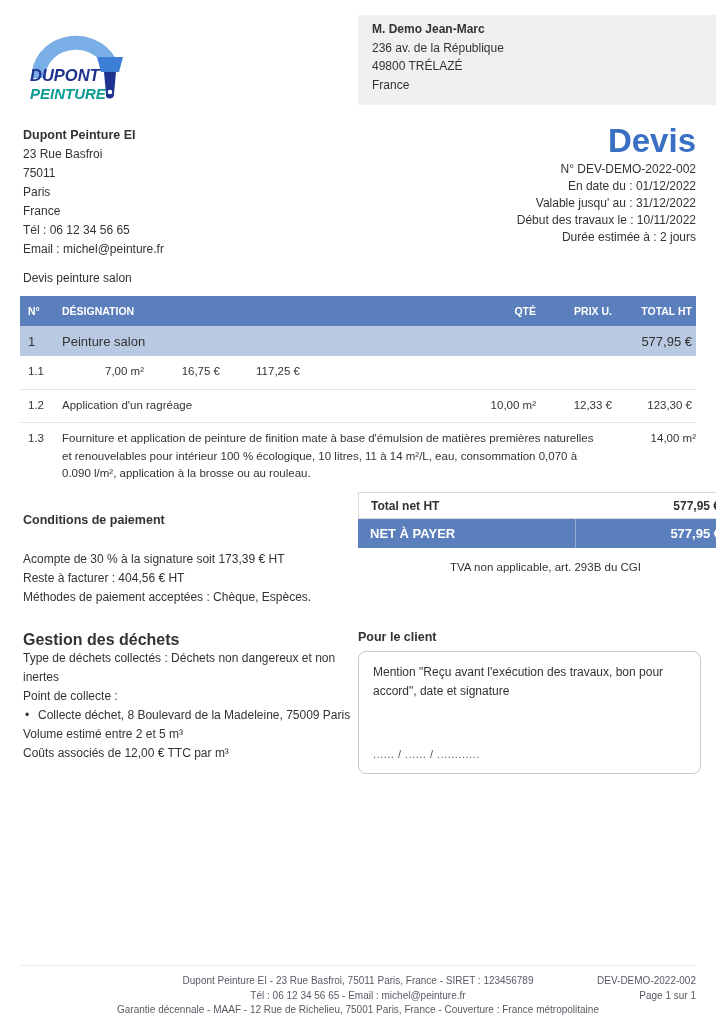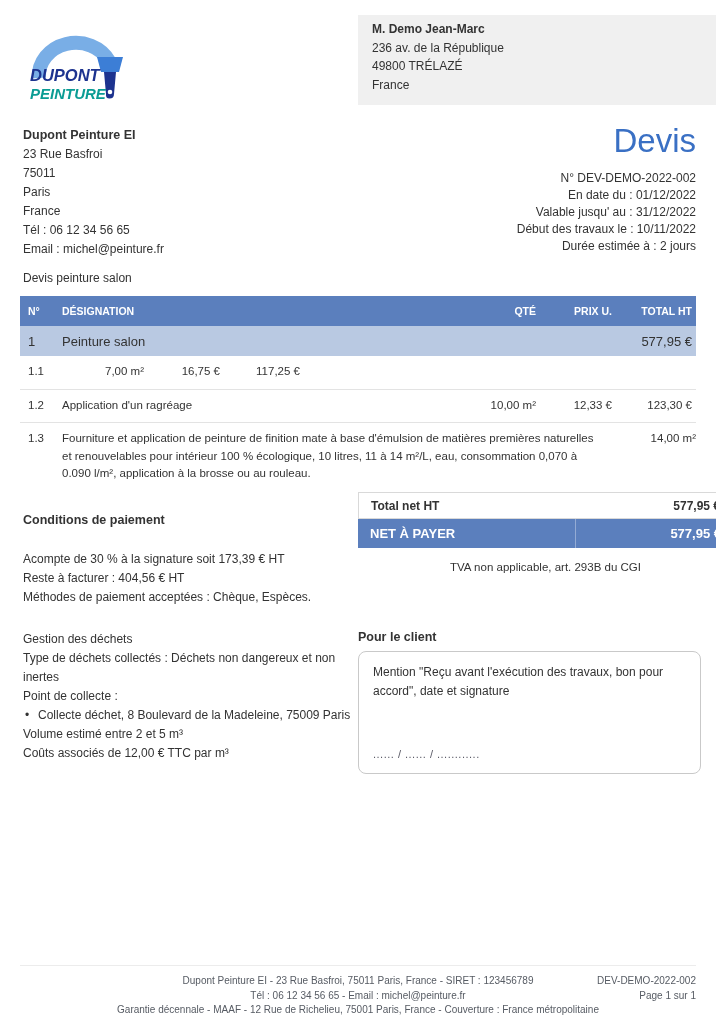--- a/index.html
+++ b/index.html
@@ -12,21 +12,21 @@
   .logo { position:absolute; left:30px; top:28px; width:108px; height:82px; }
   .recipient-box {
     position:absolute; left:358px; top:15px; width:401px; height:90px;
     background:#f0f0f0; padding:5px 14px; font-size:12px; line-height:18.5px;
   }
   .recipient-box .name { font-weight:bold; }
   
   .company-block { position:absolute; left:23px; top:126px; font-size:12px; line-height:19px; }
   .company-block .cname { font-weight:bold; font-size:12.5px; }
   .doc-meta { position:absolute; right:20px; top:122px; text-align:right; }
-  .doc-title { font-size:33px; color:var(--title-blue); line-height:38px; margin-bottom:10px; font-weight:normal; }
+  .doc-title { font-size:33px; color:var(--title-blue); line-height:38px; margin-bottom:1px; font-weight:bold; }
   .doc-meta .meta-line { font-size:12px; line-height:17px; color:#333; }
   
   .section-title { position:absolute; left:23px; top:271px; font-size:12px; }
   
   .items-table { position:absolute; left:20px; top:296px; width:676px; }
   .trow, .thead, .trow-group { display:flex; }
   .thead {
     background:var(--accent-blue); color:#fff; font-weight:bold; font-size:10.5px;
     height:30px; align-items:center;
   }
@@ -49,21 +49,21 @@
   }
   .row-pay {
     display:flex; align-items:stretch; background:var(--accent-blue); color:#fff;
     height:29px; font-weight:bold; font-size:13px;
   }
   .row-pay .pl { flex:0 0 58%; display:flex; align-items:center; padding-left:12px; border-right:1px solid rgba(255,255,255,0.35); }
   .row-pay .pv { flex:1; display:flex; align-items:center; justify-content:flex-end; padding-right:12px; }
   .tva-note { text-align:center; font-size:11.5px; margin-top:13px; color:#333; }
   
   .waste-block { position:absolute; left:23px; top:630px; width:334px; font-size:12px; line-height:19px; }
-  .waste-block .wtitle { font-weight:normal; font-size:12px; }
+  .waste-block .wtitle { font-weight:bold; font-size:16px; }
   .bullet-line { display:flex; }
   .bullet-line .dot { width:15px; padding-left:2px; flex-shrink:0; }
   .bullet-line .btext { flex:1; }
   .client-block { position:absolute; left:358px; top:630px; width:343px; }
   .client-block .ctitle { font-weight:bold; font-size:12.5px; margin-bottom:7px; }
   .sign-box {
     position:relative; border:1px solid #c9c9c9; border-radius:8px;
     height:123px; padding:11px 14px; font-size:12px; line-height:19px;
   }
   .sign-date { position:absolute; left:14px; bottom:9px; font-size:11px; color:#5a5a66; letter-spacing:0.5px; }

